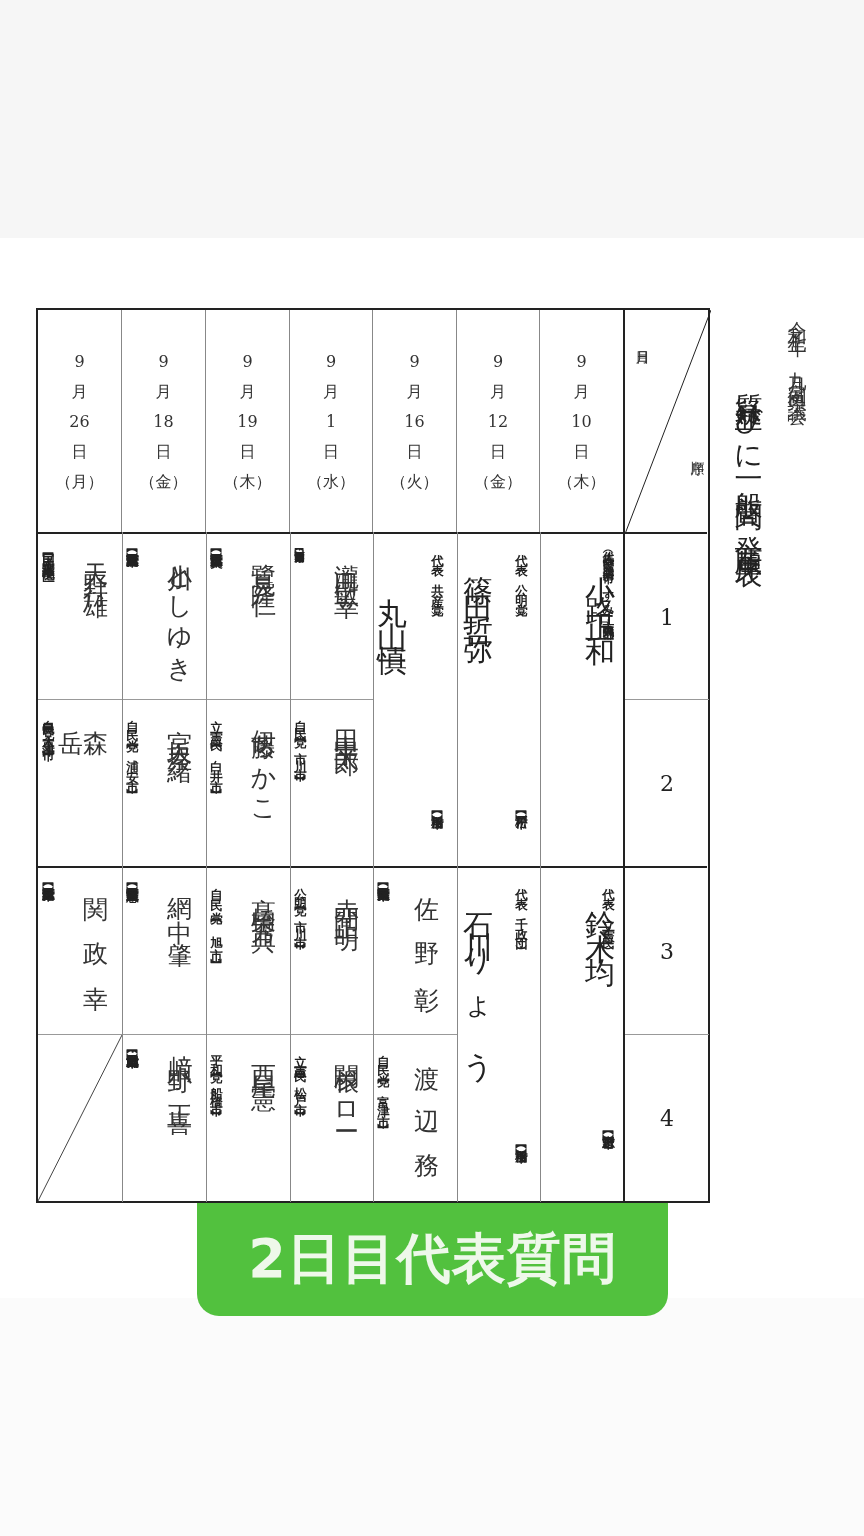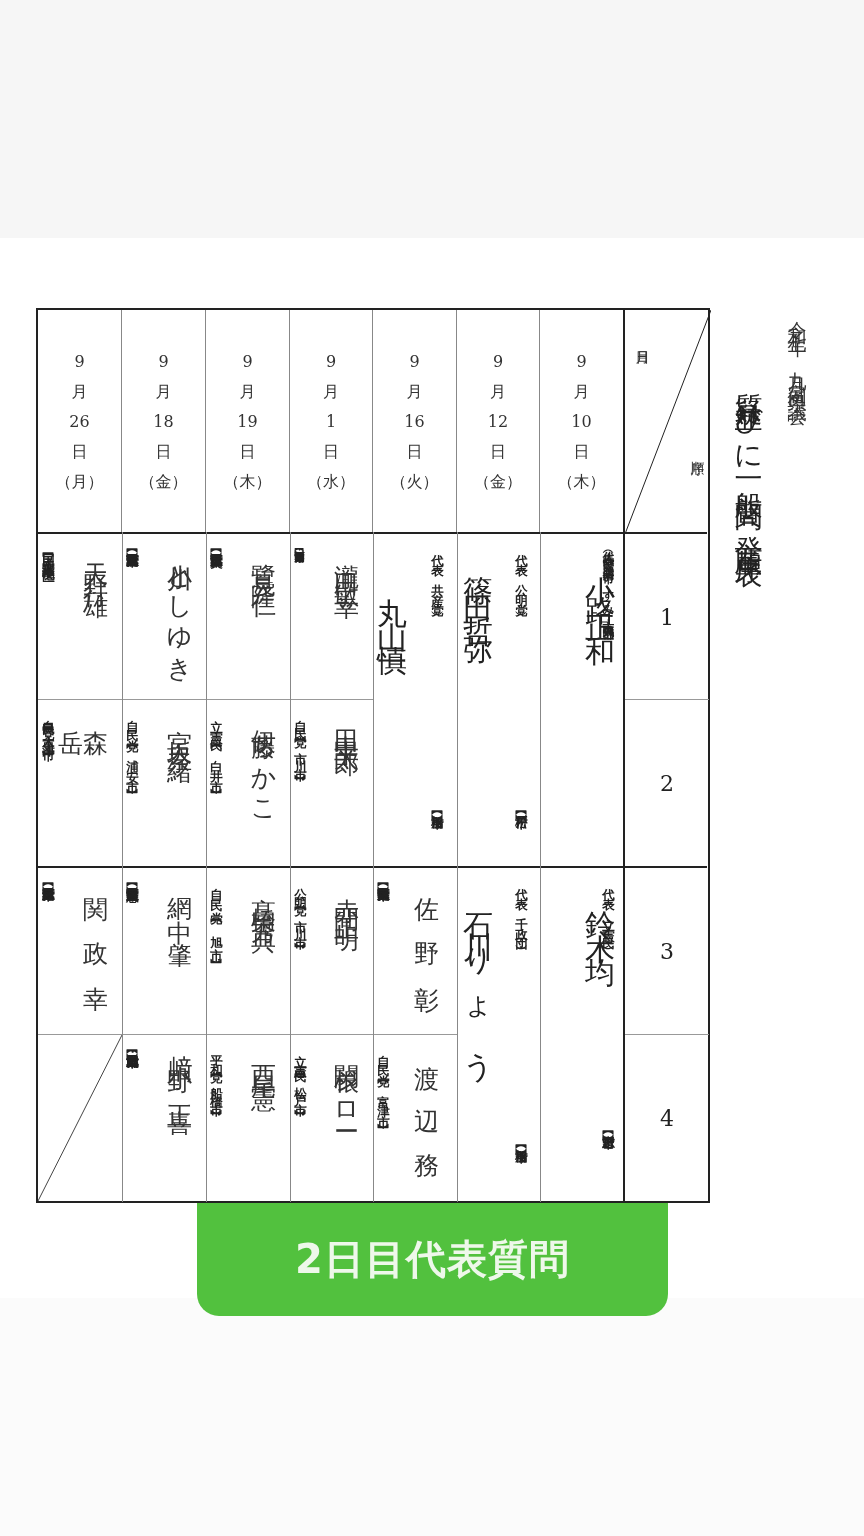--- a/index.html
+++ b/index.html
@@ -42,21 +42,21 @@
   .slot .aff { position:absolute; left:4px; top:10px; font-size:12.5px; line-height:1; font-family:"DejaVu Sans", sans-serif; font-weight:bold; color:#222; }
 
   .rep .name { right:8px; top:18px; font-size:30px; letter-spacing:20px; color:#222; }
   .rep .aff { left:auto; right:58px; top:12px; font-size:12.5px; letter-spacing:9px; }
 
   .banner {
     position:absolute; left:197px; top:1203px; width:471px; height:113px;
     background:#52c13e; border-radius:0 0 22px 22px;
     display:flex; align-items:center; justify-content:center;
   }
-  .banner span { color:#eef8ea; font-family:"DejaVu Sans", sans-serif; font-weight:bold; font-size:40px; letter-spacing:1px; }
+  .banner span { color:#eef8ea; font-family:"DejaVu Sans", sans-serif; font-weight:bold; font-size:54px; letter-spacing:1px; }
 </style>
 </head>
 <body>
 
 <div class="top-band"></div>
 <div class="doc"></div>
 <div class="bottom-band"></div>
 
 <div class="era-title vert">
   <span>令和七年</span><span class="gap"></span><span>九月定例県議会</span>

